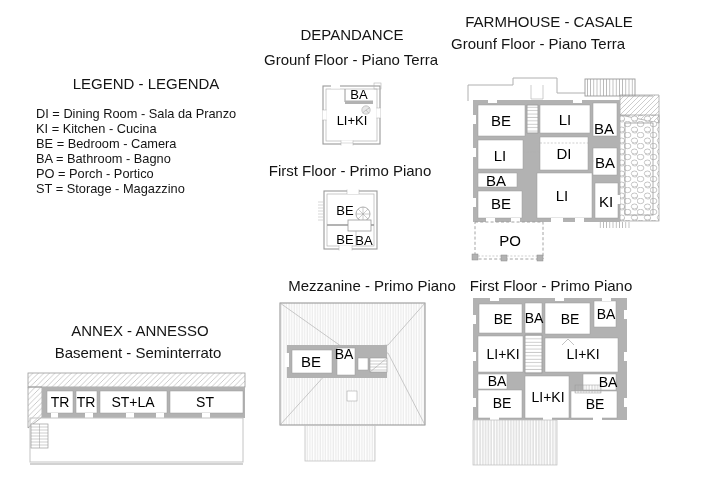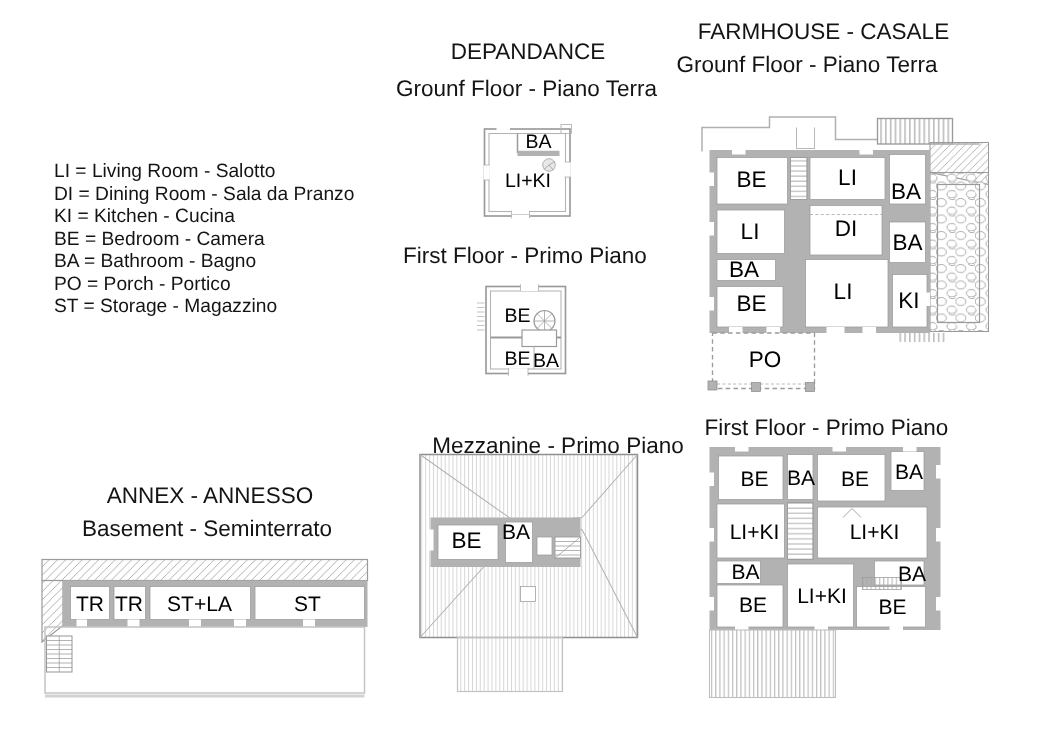--- a/index.html
+++ b/index.html
@@ -13,37 +13,37 @@
   .rlbl { position:absolute; transform:translate(-50%,-50%); white-space:nowrap; color:#000; }
   .f15 { font-size:15px; }
   .f14 { font-size:14px; }
   .f13 { font-size:13px; }
 </style>
 </head>
 <body>
 
 <div class="sheet">
 
+  <div class="title" style="left:146px;top:75px;">LEGEND - LEGENDA</div>
   <div class="legend-list" style="left:36px;top:106px;">
-    <div>LI = Living Room - Salotto</div>
     <div>DI = Dining Room - Sala da Pranzo</div>
     <div>KI = Kitchen - Cucina</div>
     <div>BE = Bedroom - Camera</div>
     <div>BA = Bathroom - Bagno</div>
     <div>PO = Porch - Portico</div>
     <div>ST = Storage - Magazzino</div>
   </div>
 
   <div class="title" style="left:352px;top:26px;">DEPANDANCE</div>
   <div class="title" style="left:351px;top:51px;">Grounf Floor - Piano Terra</div>
   <div class="title" style="left:350px;top:162px;">First Floor - Primo Piano</div>
 
   <div class="title" style="left:549px;top:13px;">FARMHOUSE - CASALE</div>
   <div class="title" style="left:538px;top:35px;">Grounf Floor - Piano Terra</div>
-  <div class="title" style="left:350px;top:289px;padding-left:44px;">Mezzanine - Primo Piano</div>
+  <div class="title" style="left:350px;top:277px;padding-left:44px;">Mezzanine - Primo Piano</div>
   <div class="title" style="left:551px;top:277px;">First Floor - Primo Piano</div>
 
   <div class="title" style="left:140px;top:322px;">ANNEX - ANNESSO</div>
   <div class="title" style="left:138px;top:344px;">Basement - Seminterrato</div>
 
   <div class="plan" style="left:315px;top:82px;width:70px;height:70px;">
     <svg width="70" height="70" viewBox="0 0 70 70">
       <g fill="none">
         <rect x="8" y="4" width="57" height="58" stroke="#9a9a9a" stroke-width="1.1"></rect>
         <rect x="11" y="7" width="51" height="52" stroke="#b3b3b3" stroke-width="0.7"></rect>

